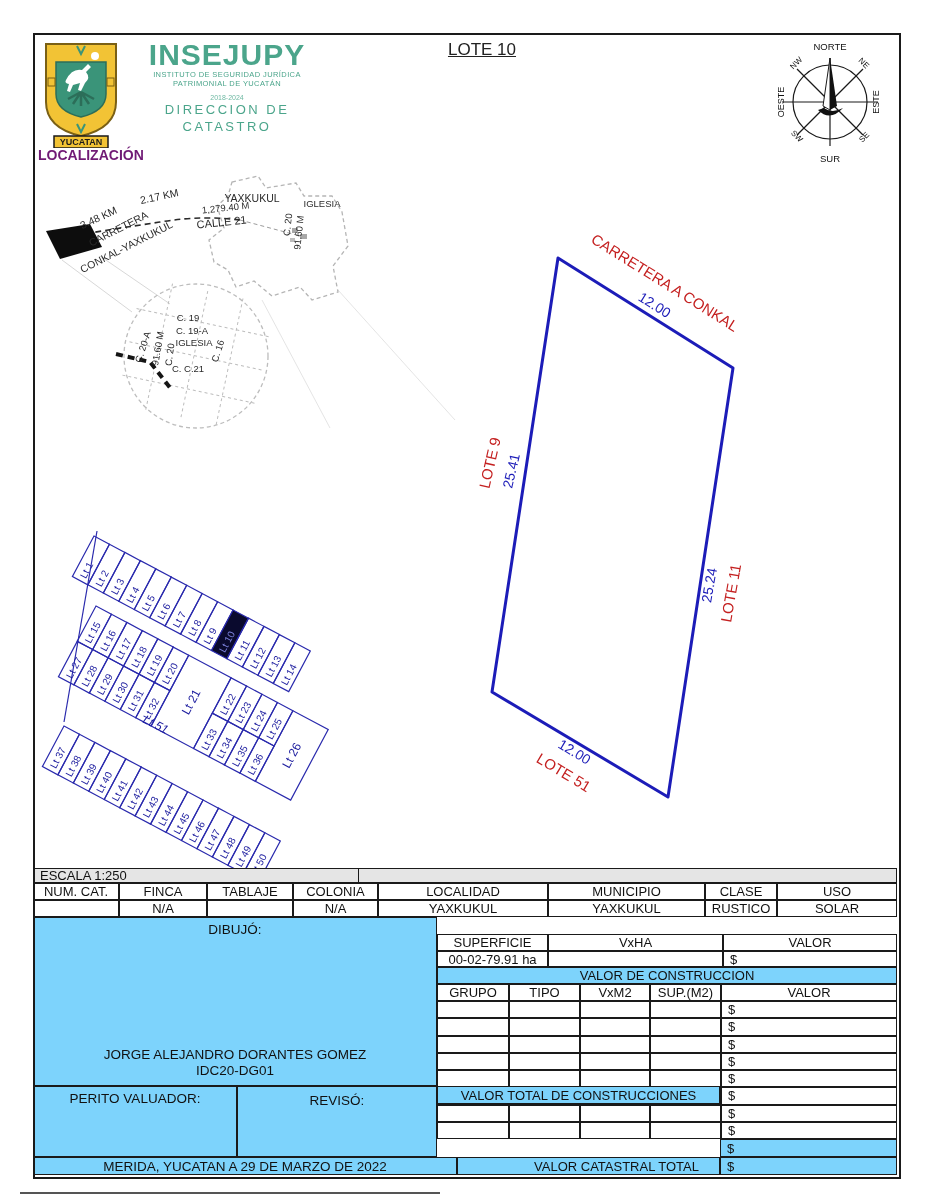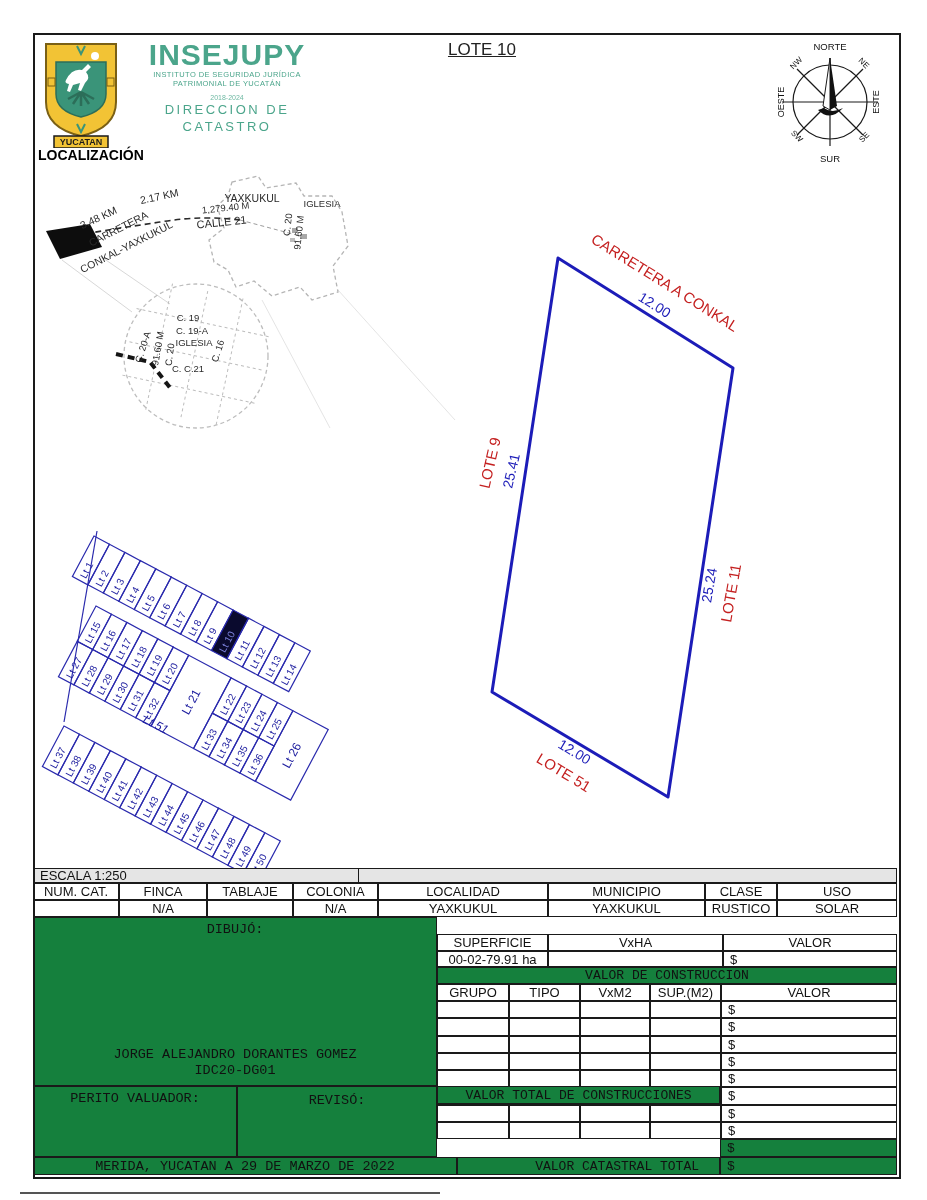--- a/index.html
+++ b/index.html
@@ -10,24 +10,24 @@
   #page-border{left:33px;top:33px;width:864px;height:1142px;border:2px solid #1a1a1a;pointer-events:none;}
   #footer-line{left:20px;top:1192px;width:420px;border-top:2px solid #555;height:0;}
   
   #logo-block{left:40px;top:40px;display:flex;gap:10px;align-items:flex-start;}
   #logo-texts{display:flex;flex-direction:column;align-items:center;width:190px;}
   #logo-name{font-size:30px;font-weight:bold;letter-spacing:1px;color:#4ba58b;line-height:1;}
   .logo-sub{font-size:7.5px;color:#4ba58b;letter-spacing:.4px;line-height:1.25;}
   #logo-period{font-size:7px;color:#6fb9a3;margin-top:5px;}
   .logo-dept{font-size:13px;color:#4ba58b;letter-spacing:2.5px;margin-top:2px;line-height:1.15;}
   #sheet-title{left:382px;top:40px;width:200px;text-align:center;font-size:17px;color:#222;text-decoration:underline;}
-  #localizacion{left:38px;top:147px;font-size:14px;font-weight:600;color:#000000;}
+  #localizacion{left:38px;top:147px;font-size:14px;font-weight:600;color:#701a75;}
   
-  .cell{position:absolute;box-sizing:border-box;border:1.5px solid #1a1a1a;background:#15803d;
-        display:flex;align-items:center;justify-content:center;font-size:13px;font-family:Liberation Mono, monospace;}
+  .cell{position:absolute;box-sizing:border-box;border:1.5px solid #1a1a1a;background:#7dd3fc;
+        display:flex;align-items:center;justify-content:center;font-size:13px;}
   .grid{position:absolute;box-sizing:border-box;display:grid;}
   .gcell{box-sizing:border-box;border:1.2px solid #1a1a1a;display:flex;align-items:center;justify-content:center;font-size:13px;background:#fff;}
   .money{justify-content:flex-start;padding-left:6px;}
   #escala{left:33px;top:868px;width:864px;height:15px;border:1.5px solid #1a1a1a;box-sizing:border-box;
           font-size:13px;display:flex;align-items:center;padding-left:6px;background:#e5e5e5;}
   #escala-div{left:358px;top:868px;height:15px;border-left:1.5px solid #1a1a1a;}
   #info-table{left:33px;top:883px;width:864px;height:34px;grid-template-columns:86px 88px 86px 85px 170px 157px 72px 120px;grid-template-rows:17px 17px;}
   #dibujo-box{left:33px;top:917px;width:404px;height:169px;flex-direction:column;justify-content:space-between;padding:4px 0 6px 0;}
   #dibujo-label{font-size:13.5px;}
   #dibujo-name{text-align:center;font-size:13.5px;line-height:1.2;}

